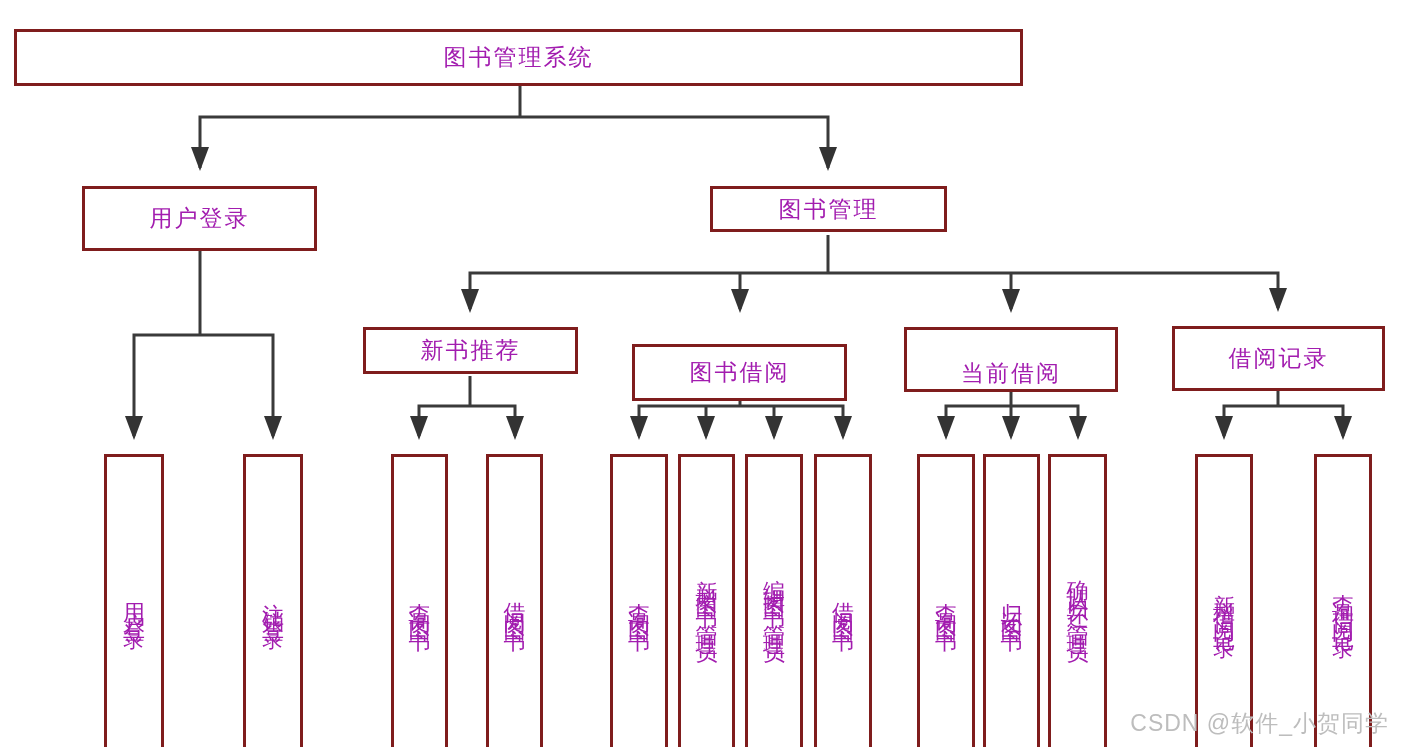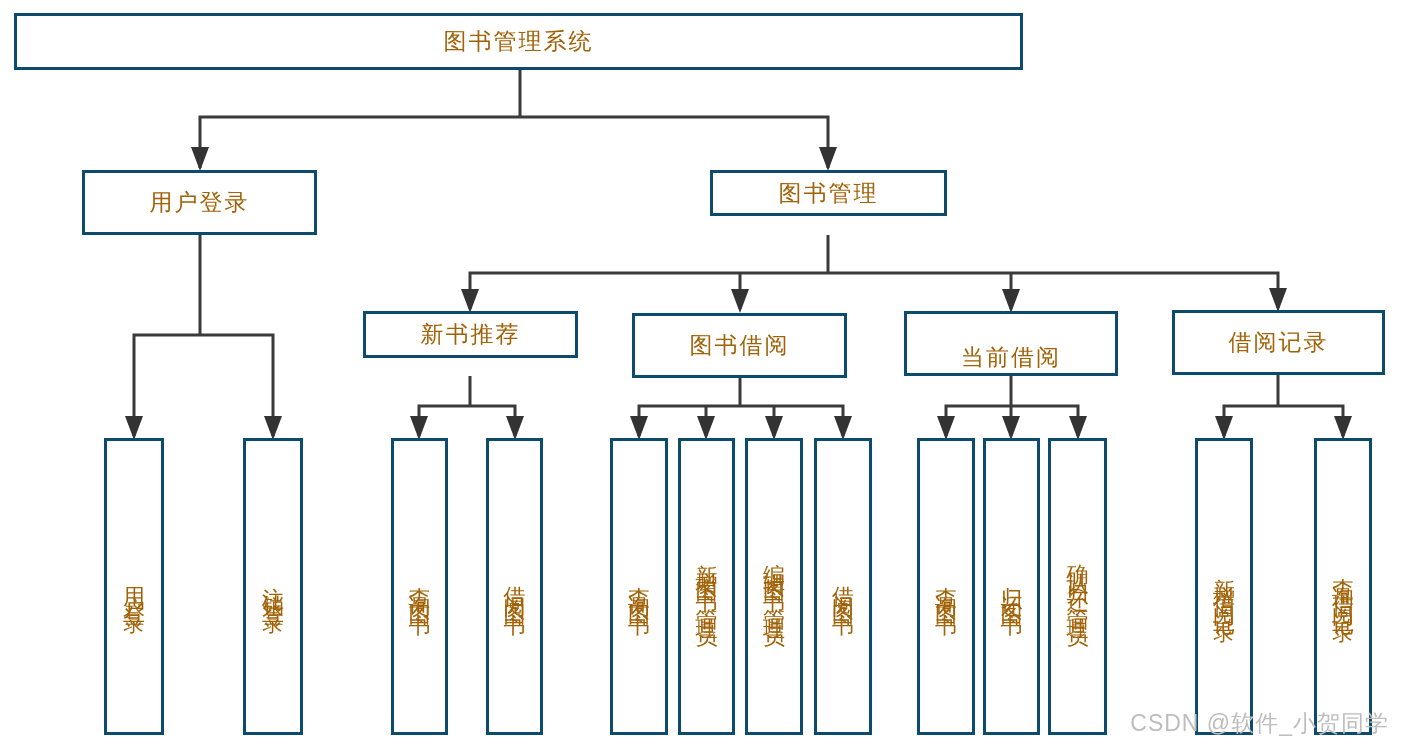--- a/index.html
+++ b/index.html
@@ -24,25 +24,26 @@
   .cline {
     fill: none;
     stroke: #3a3a3a;
     stroke-width: 3;
   }
   .ahead { fill: #333333; }
   .node {
     position: absolute;
     box-sizing: border-box;
     background: #ffffff;
-    border: 3px solid #0c4a6e;
+    border: 3px solid #7f1d1d;
     display: flex;
     align-items: center;
     justify-content: center;
-    color: #a16207;
+    color: #a21caf;
+    margin-top: 16px;
   }
   .node.h span {
     font-size: 23px;
     letter-spacing: 2px;
     white-space: nowrap;
   }
   .node.v span {
     writing-mode: vertical-rl;
     text-orientation: mixed;
     font-size: 22px;
@@ -122,21 +123,21 @@
   <div class="node h" style="left:82px; top:170px; width:235px; height:65px;">
     <span>用户登录</span>
   </div>
   <div class="node h" style="left:710px; top:170px; width:237px; height:46px;">
     <span>图书管理</span>
   </div>
 
   <div class="node h" style="left:363px; top:311px; width:215px; height:47px;">
     <span>新书推荐</span>
   </div>
-  <div class="node h" style="left:632px; top:313px; width:215px; height:65px;justify-content:center;">
+  <div class="node h" style="left:632px; top:328px; width:215px; height:57px;justify-content:center;">
     <span>图书借阅</span>
   </div>
   <div class="node h" style="left:904px; top:311px; width:214px; height:65px;align-items:flex-end;">
     <span>当前借阅</span>
   </div>
   <div class="node h" style="left:1172px; top:310px; width:213px; height:65px;">
     <span>借阅记录</span>
   </div>
 
   <div class="node v" style="left:104px; top:438px; width:60px; height:297px;">

